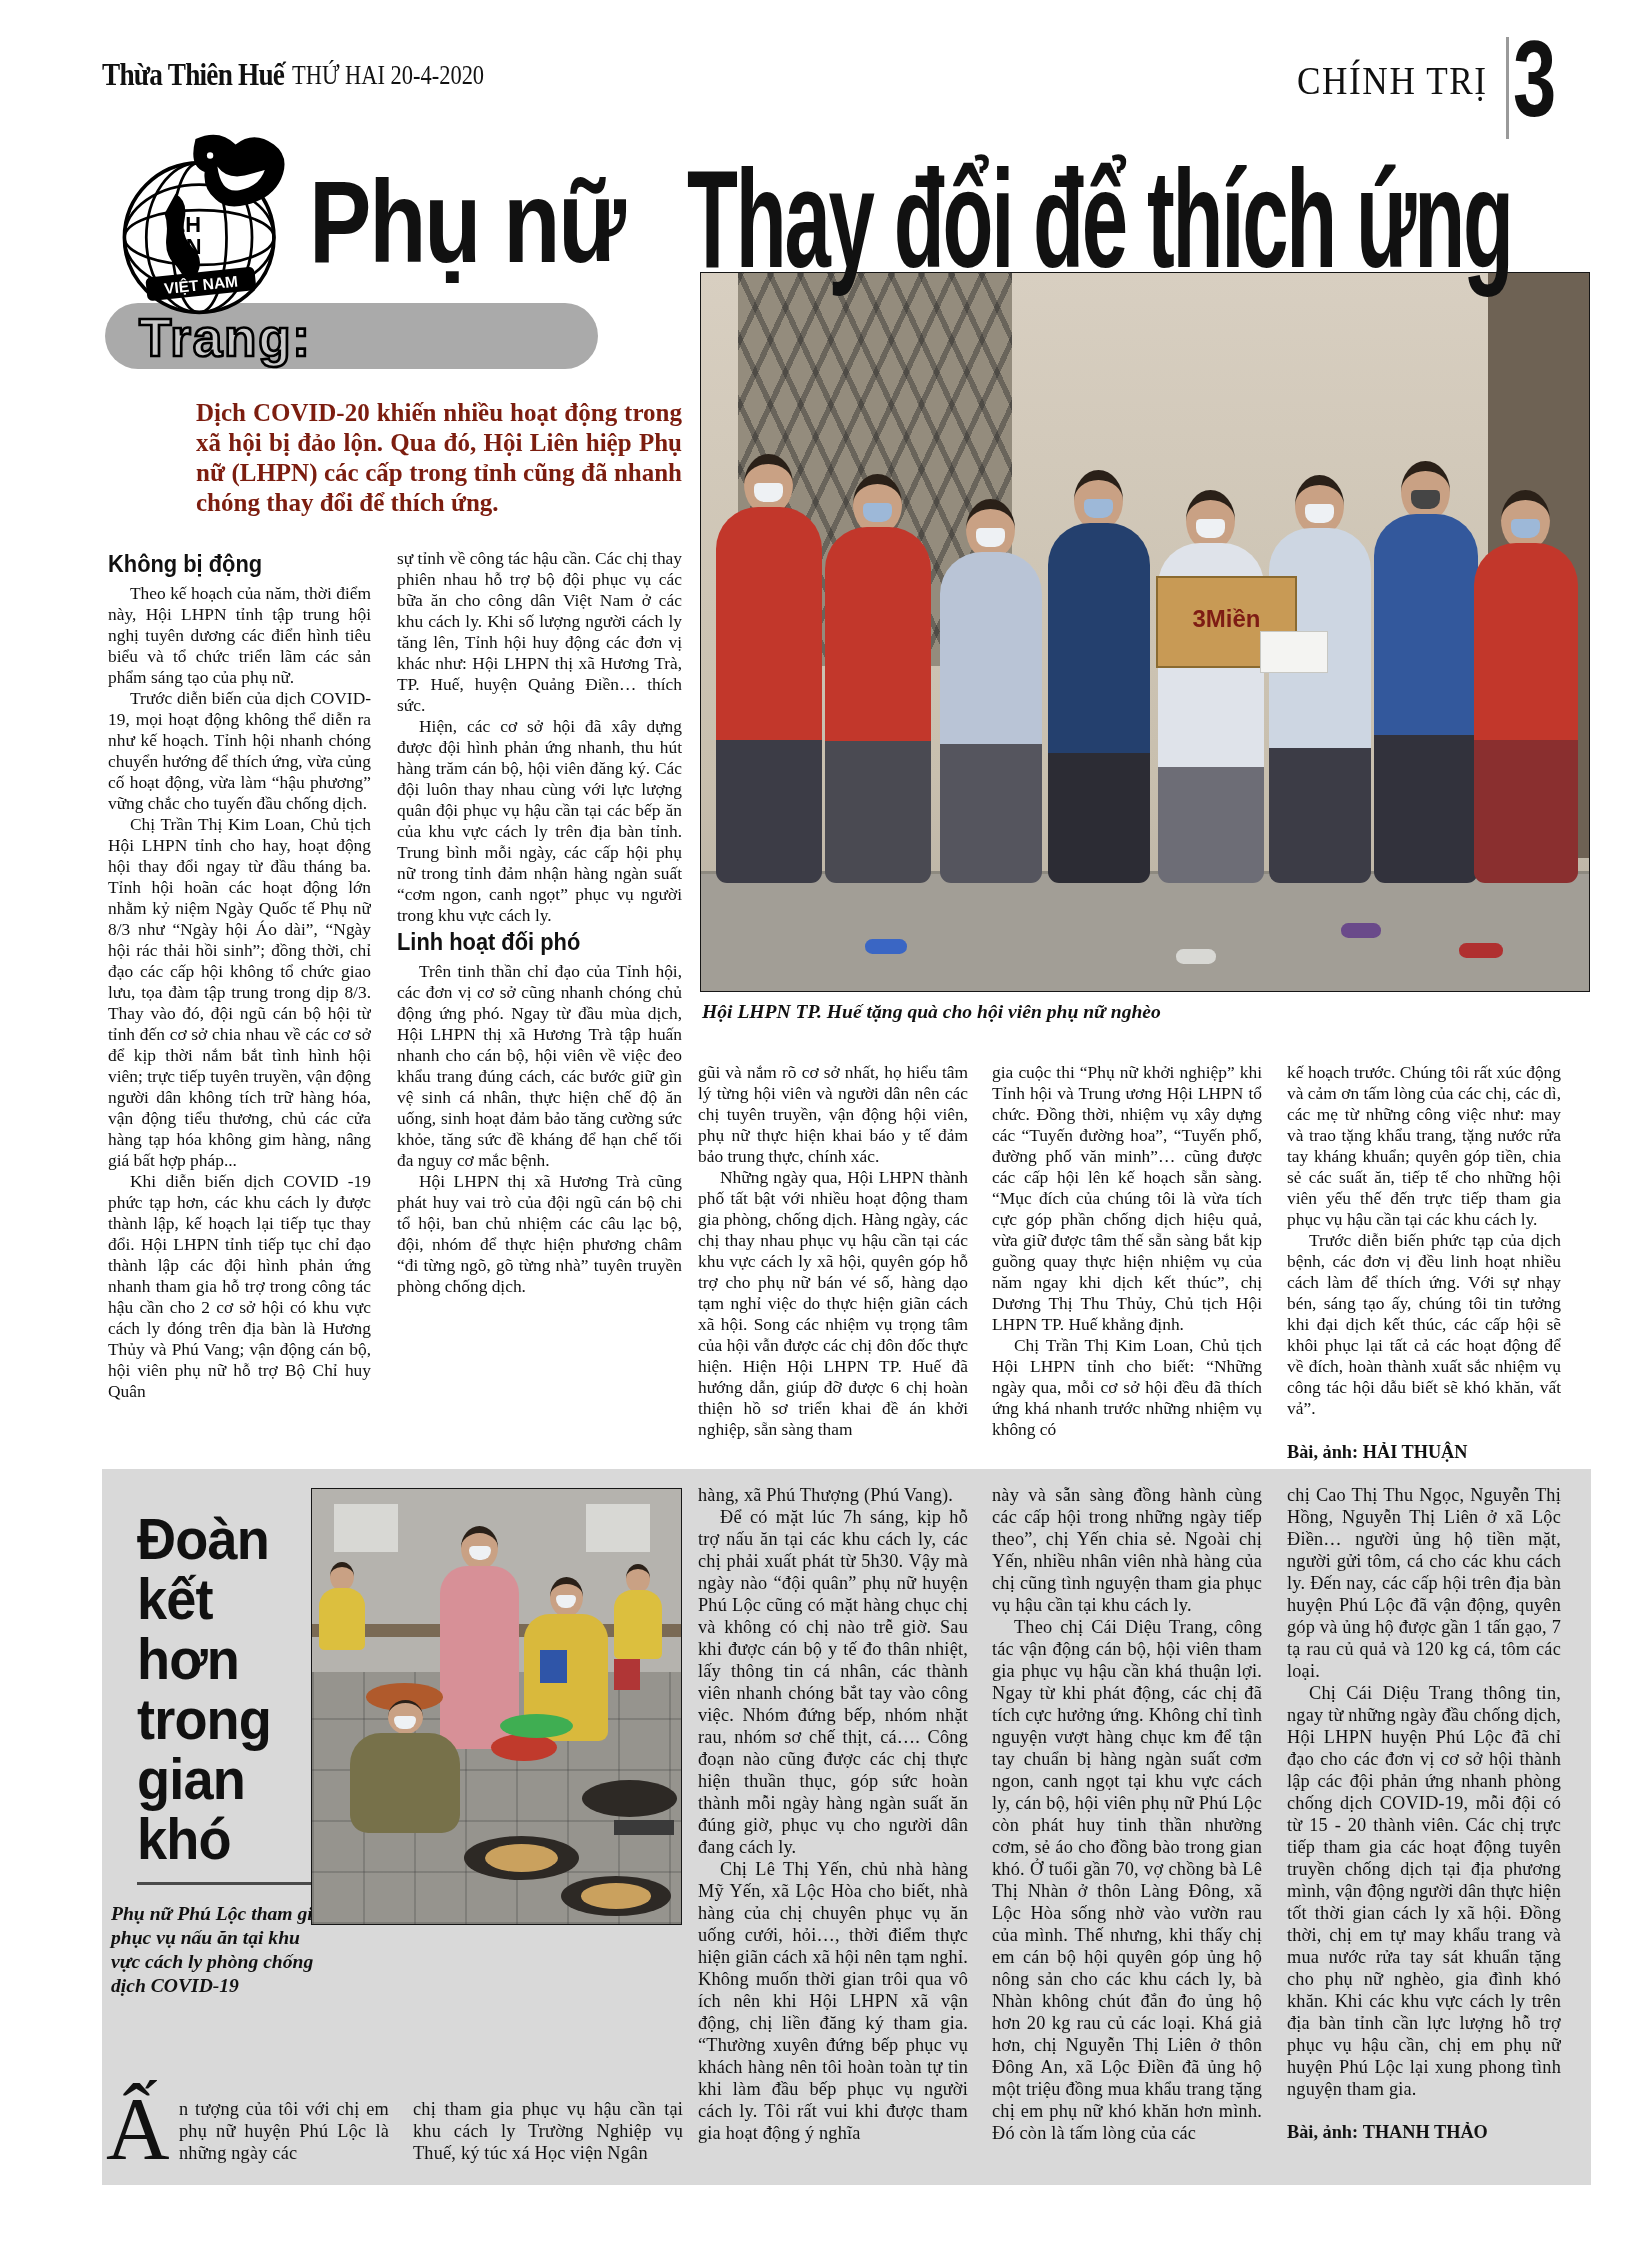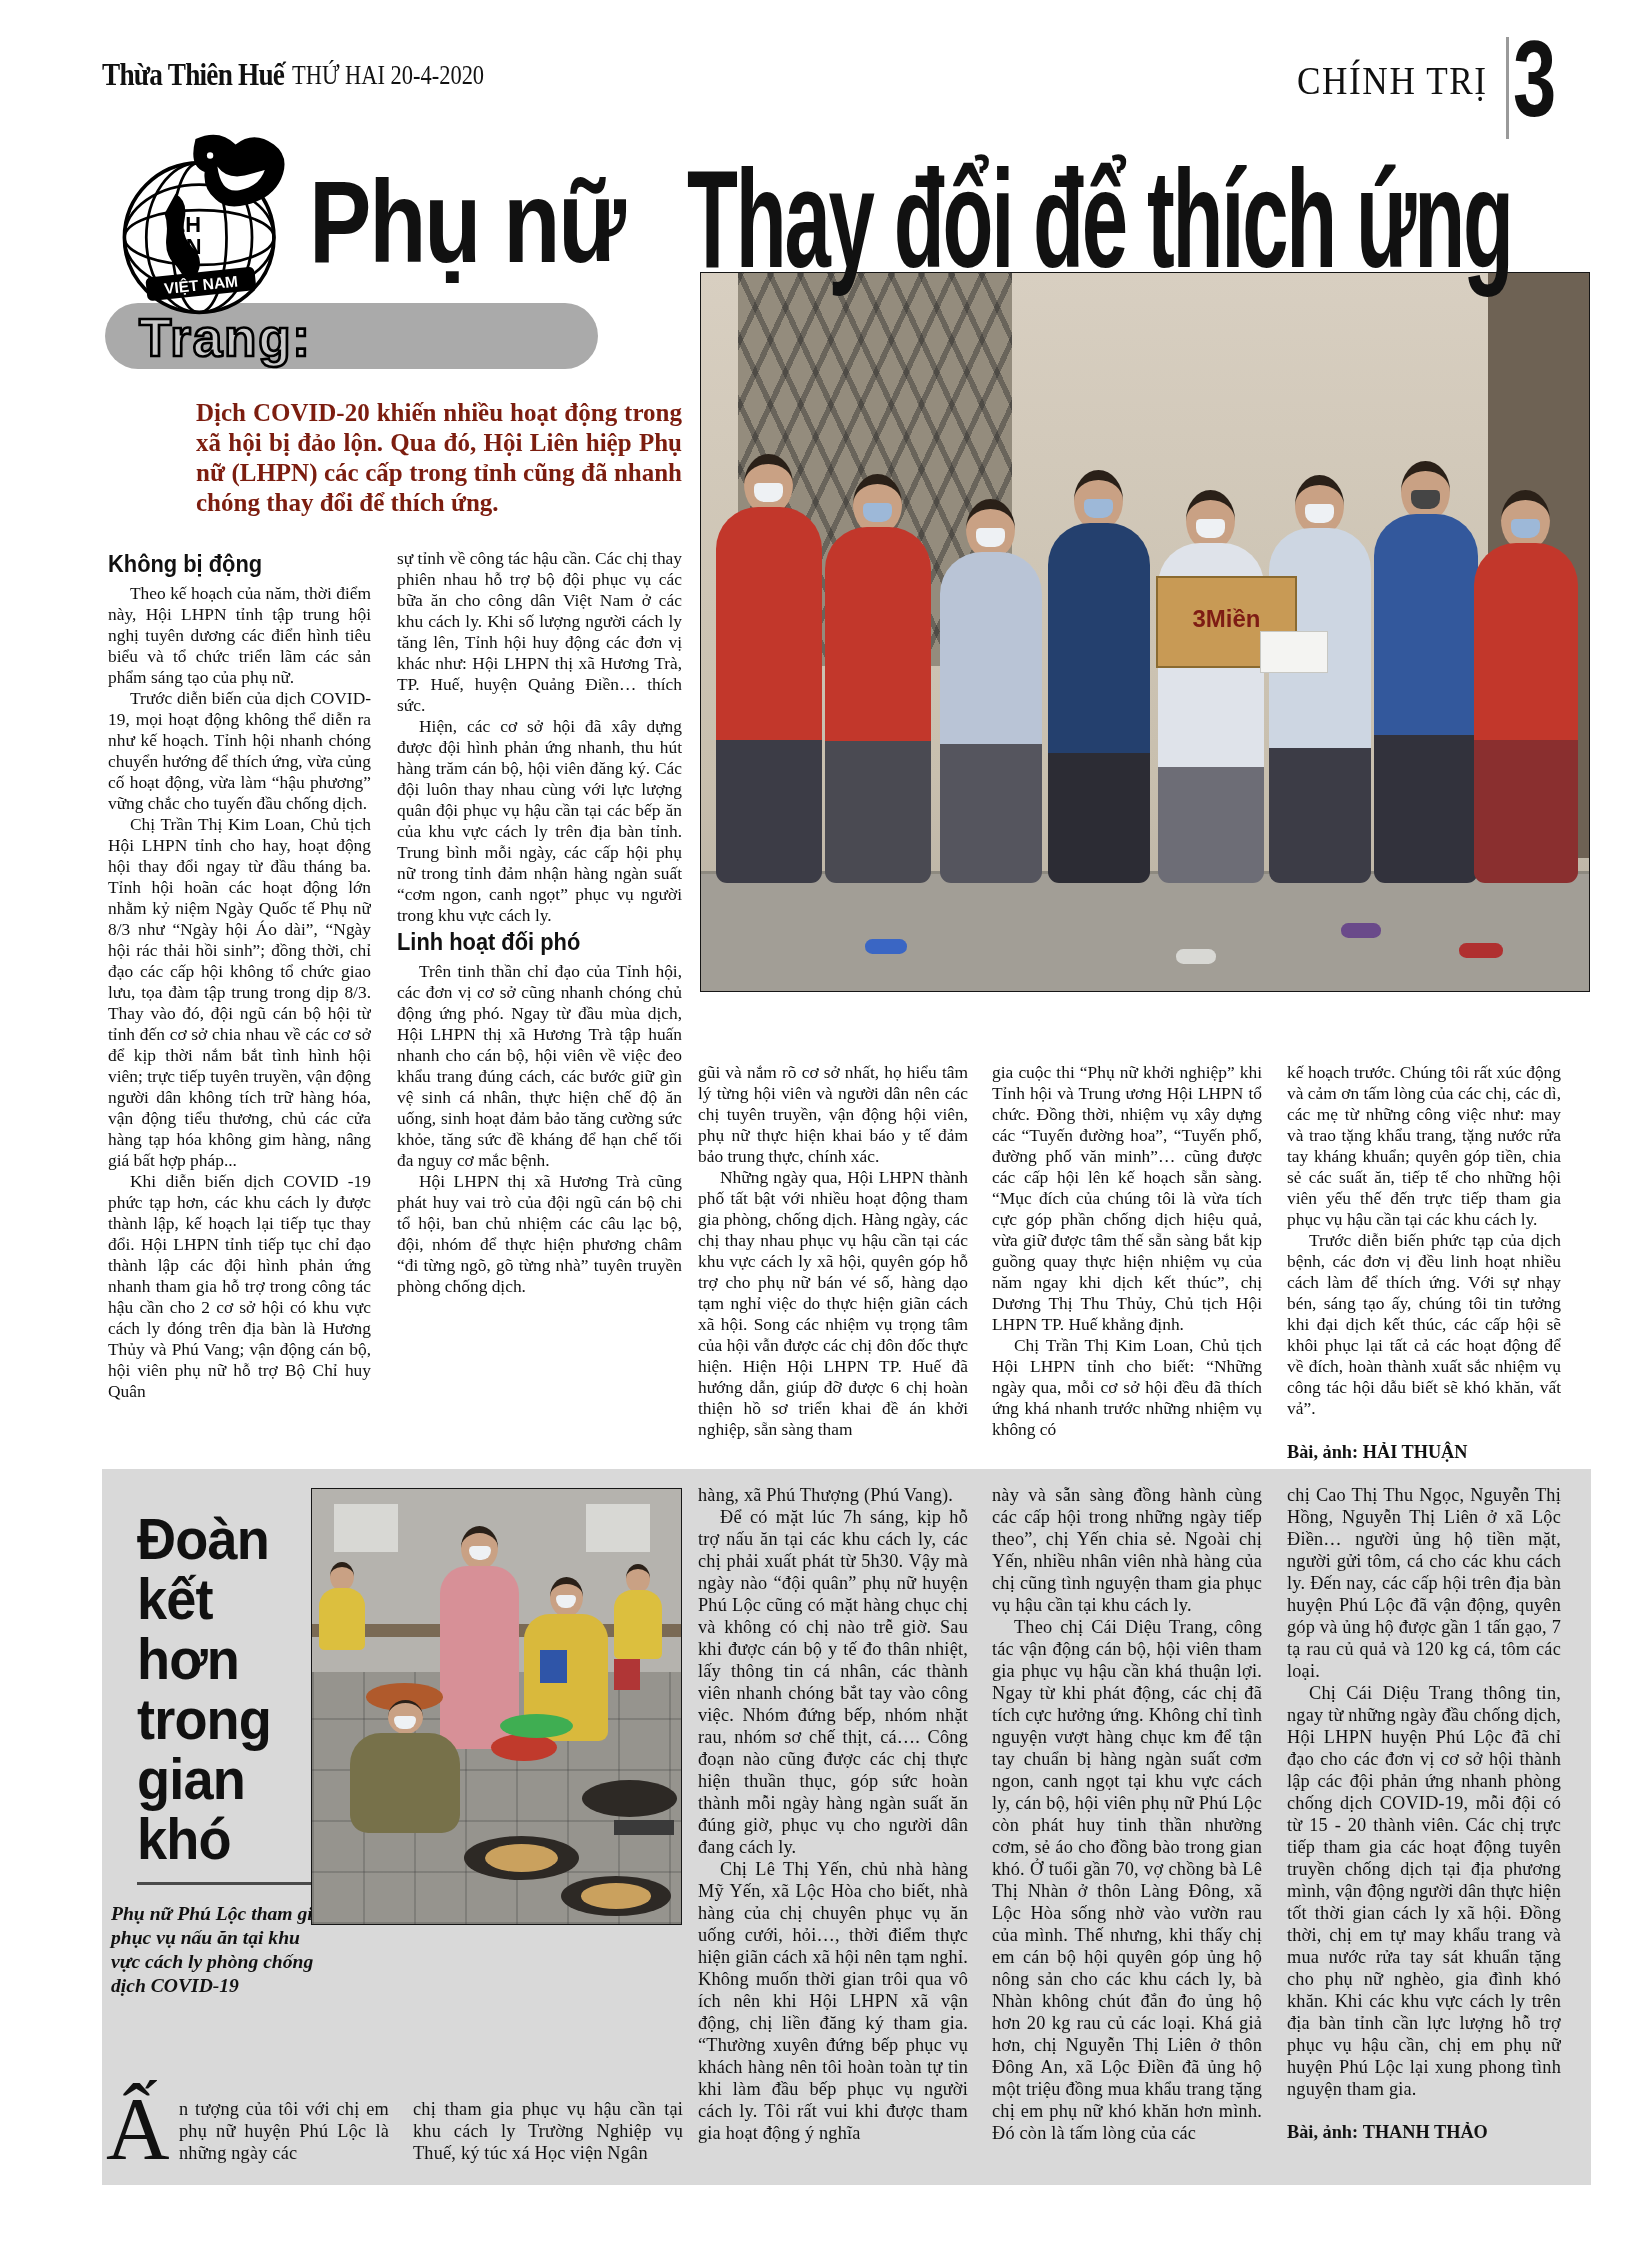--- a/index.html
+++ b/index.html
@@ -177,20 +177,21 @@
       <div class="torso" style="background:linear-gradient(#33589c 0 60%,#32323c 60%);"></div>
     </div>
     <div class="fig" style="left:773px;bottom:108px;width:104px;height:393px;">
       <div class="head"></div>
         <div class="mask" style="background:#9db8d8;"></div>
       <div class="torso" style="background:linear-gradient(#c2372b 0 58%,#8a2f2f 58%);"></div>
     </div>
     <div class="abs giftbox"><span>3Miền</span></div>
     <div class="abs envelope"></div>
   </div>
+  <div class="abs caption" style="left:702px;top:1000px;width:658px;">Hội LHPN TP. Huế tặng quà cho hội viên phụ nữ nghèo</div>
 
   <div class="abs panel"></div>
   <div class="abs headline2">
     <div>Đoàn</div>
     <div>kết</div>
     <div>hơn</div>
     <div>trong</div>
     <div>gian</div>
     <div>khó</div>
   </div>

